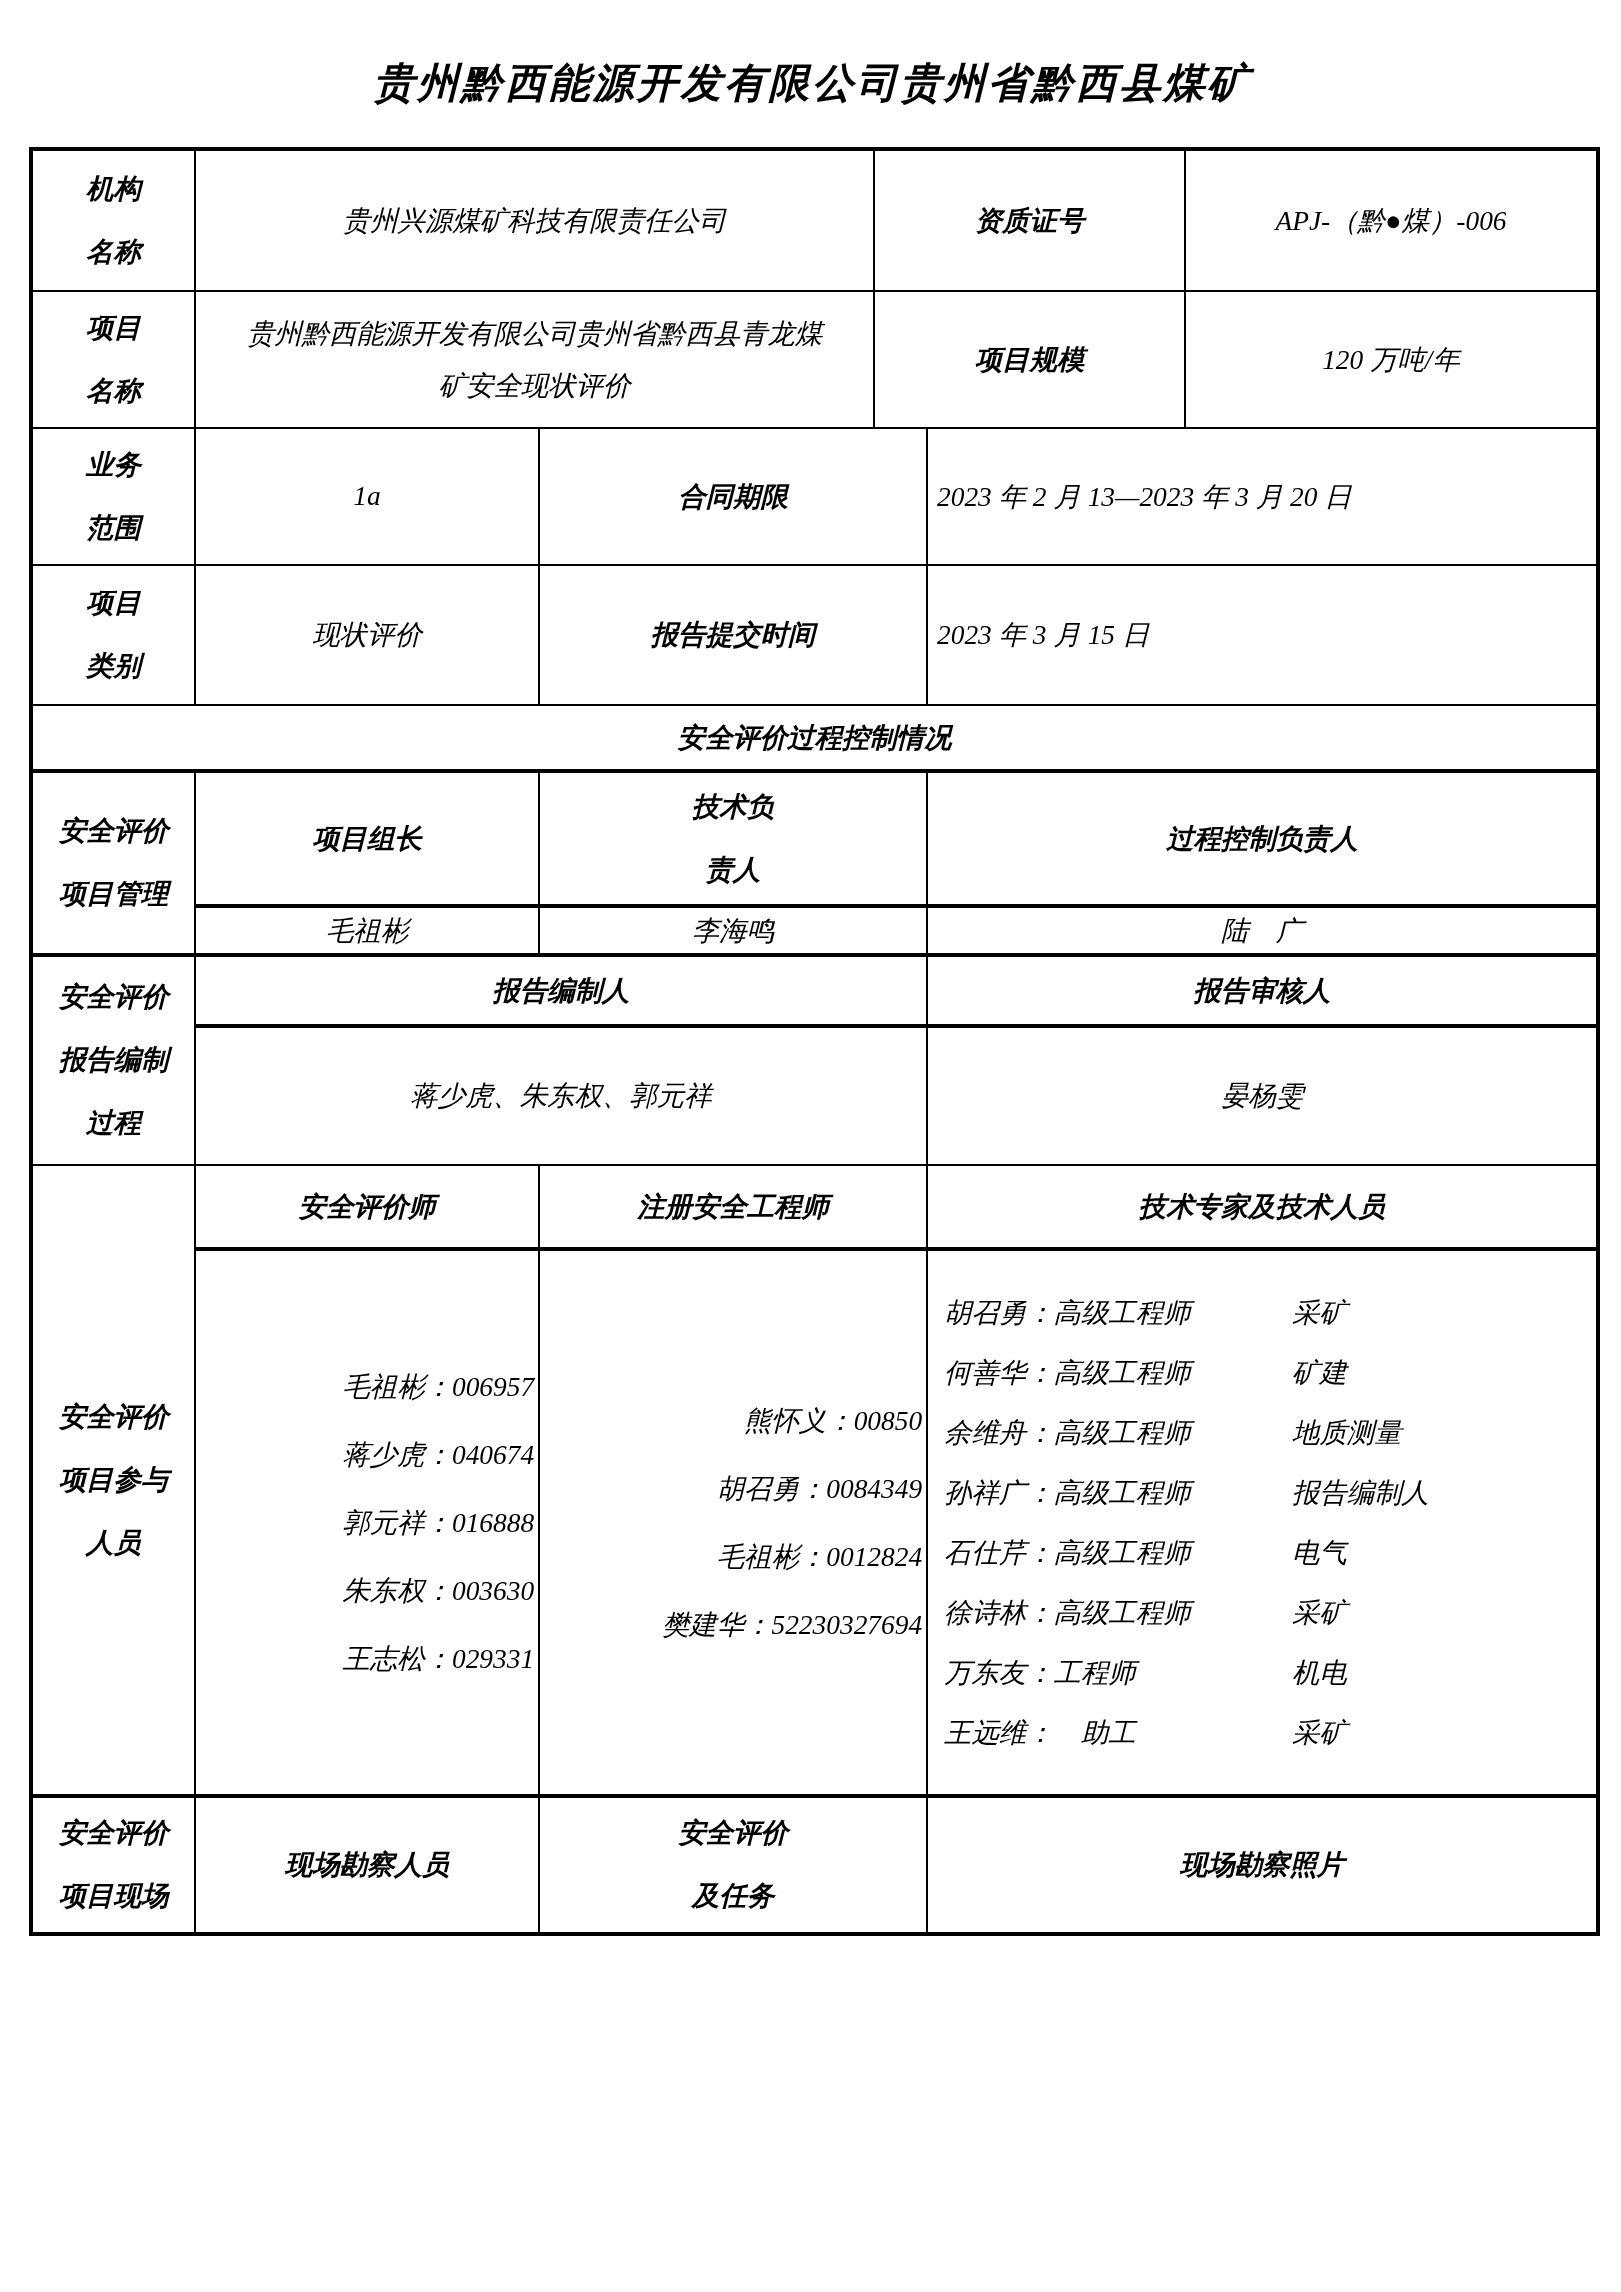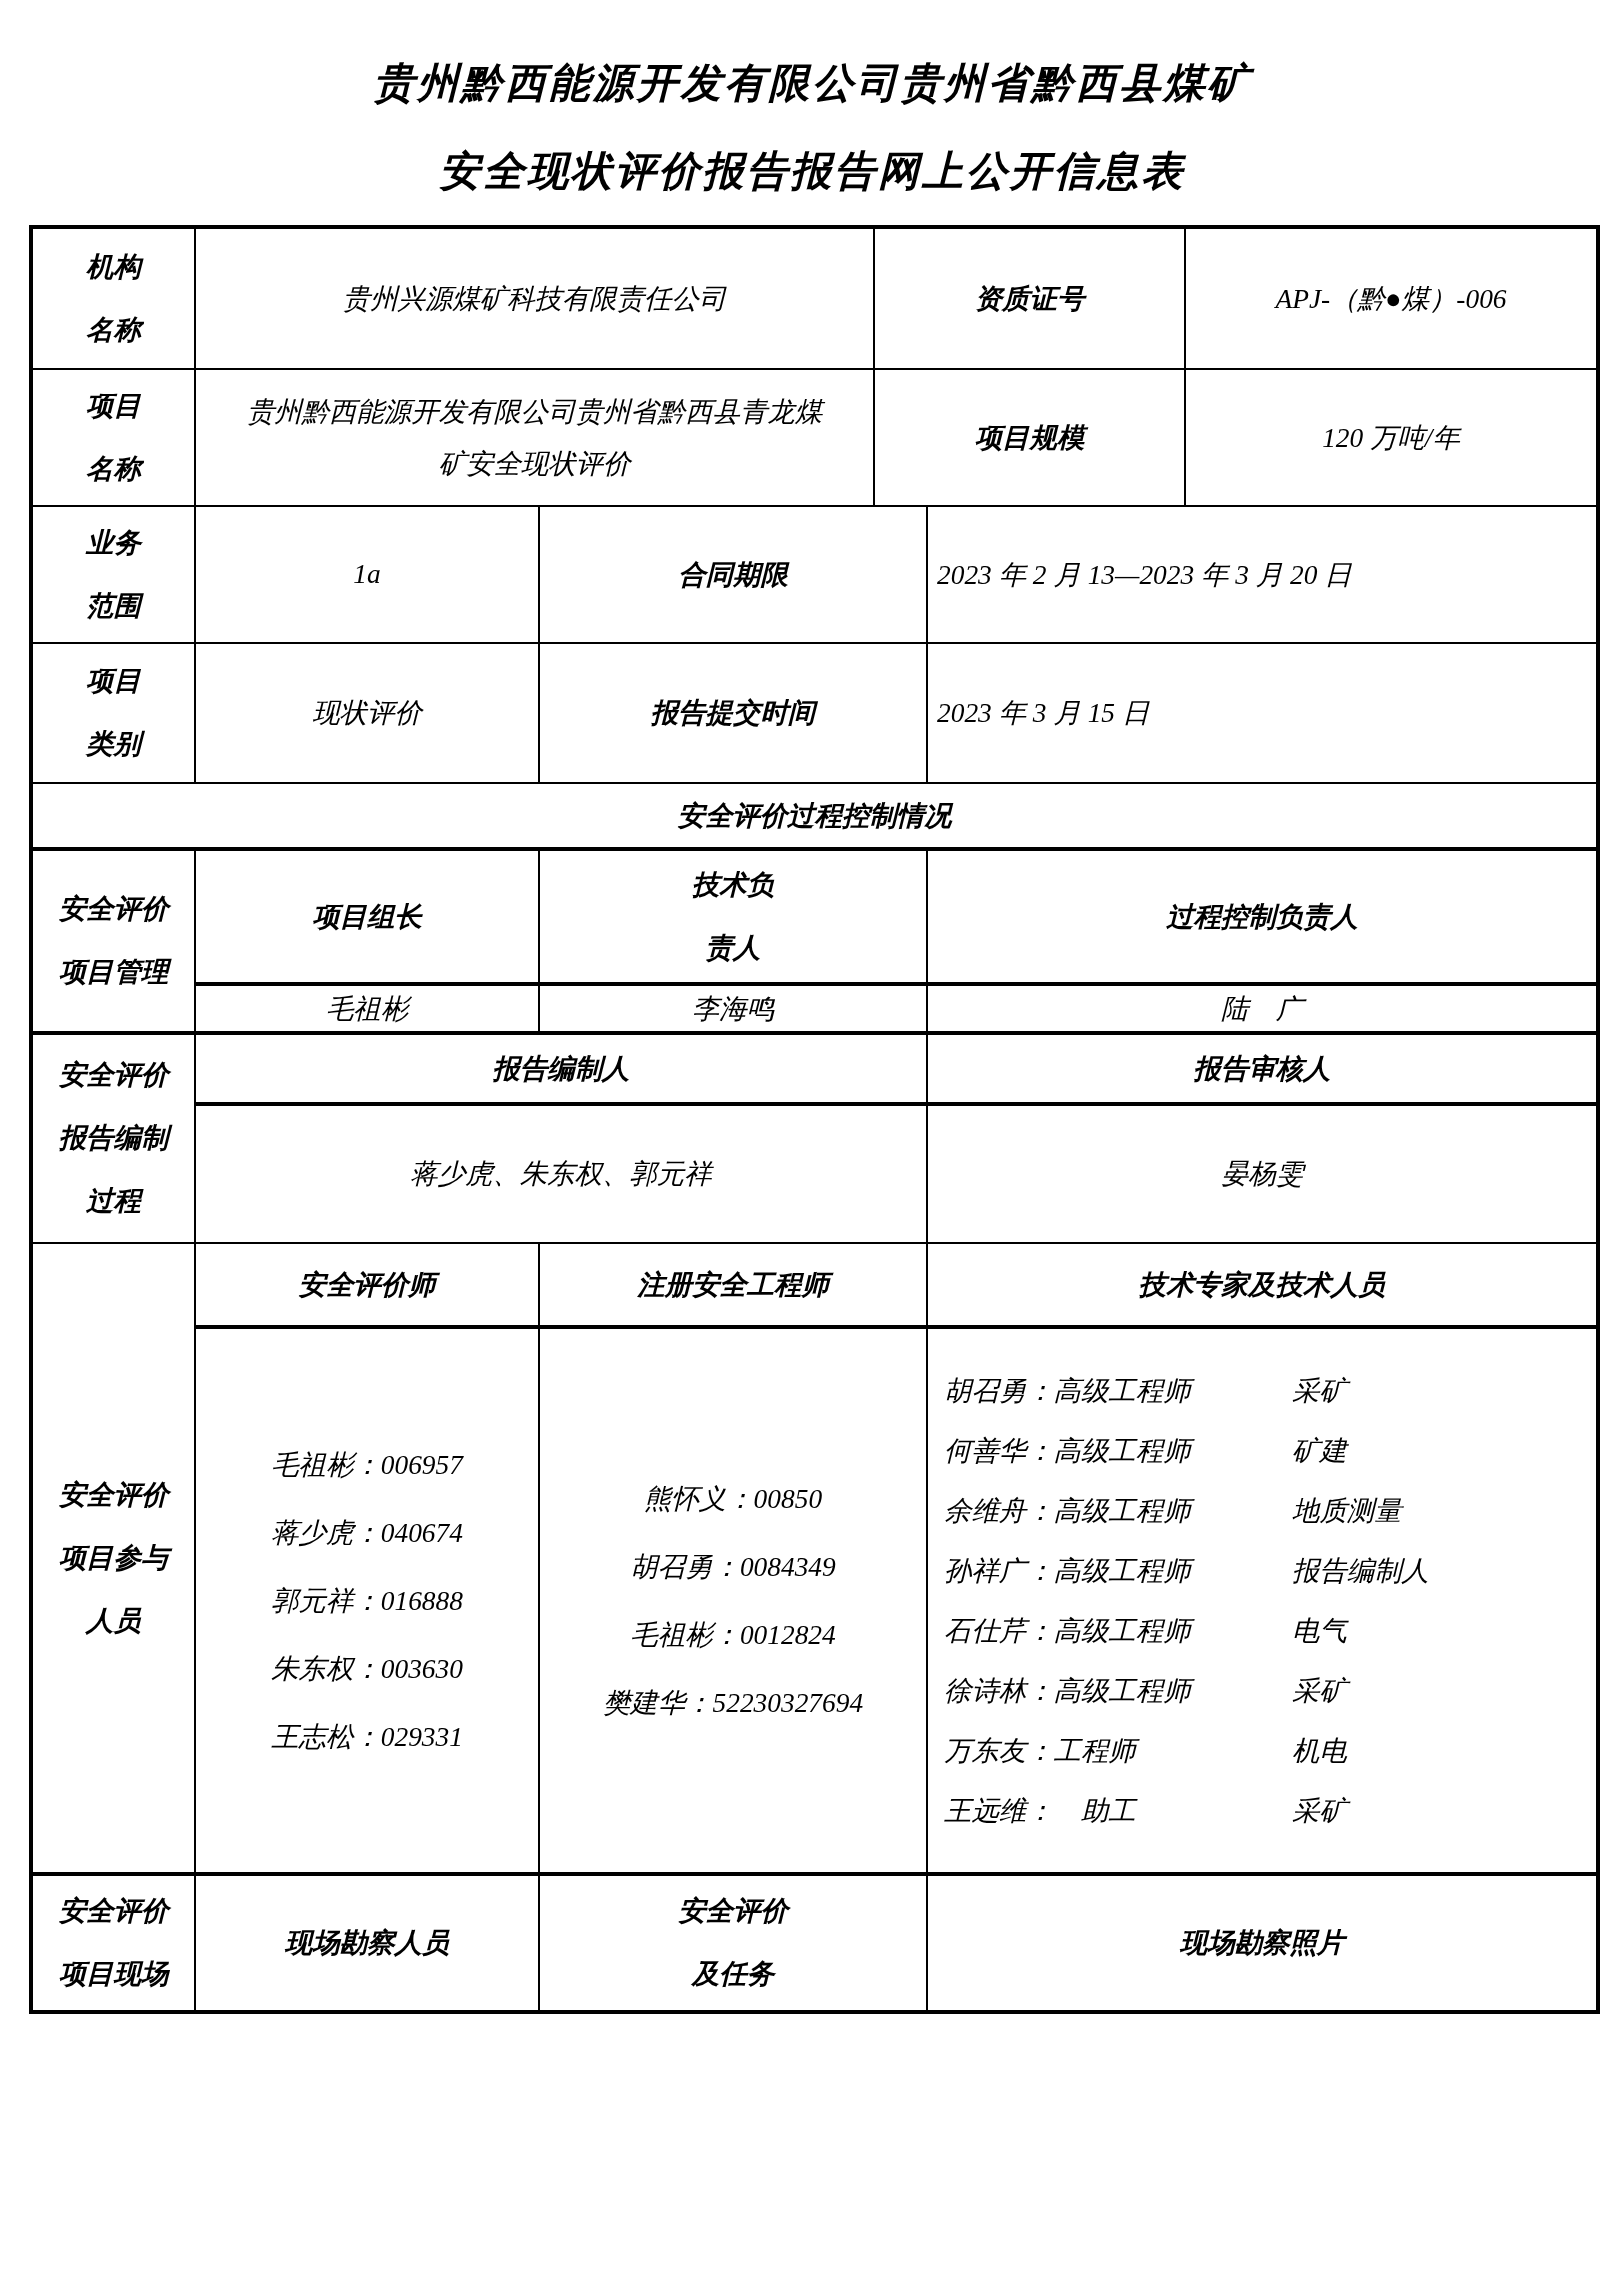--- a/index.html
+++ b/index.html
@@ -47,21 +47,21 @@
     word-break: break-all;
   }
   td.thick-bottom { border-bottom-width: 4.9px; }
   .hdr { font-weight: bold; }
   .lbl { font-weight: bold; }
   .stack { line-height: 2.3; }
   .val-left { text-align: left; padding-left: 9px; }
   .val-center-2line { line-height: 1.9; padding: 0 43px; }
 
   td.list-cell {
-    text-align: center;
+    text-align: right;
     padding-left: 4px;
   }
   .list-cell .list-line { line-height: 68px; white-space: nowrap; }
 
   td.exp-cell {
     text-align: left;
     padding-left: 16px;
   }
   .exp-row {
     display: flex;
@@ -70,21 +70,20 @@
   }
   .exp-nt { width: 348px; white-space: nowrap; }
   .exp-f { flex: 1; text-align: left; white-space: nowrap; }
 </style>
 </head>
 <body>
 
 <div class="page">
 
   <div class="title-line first">贵州黔西能源开发有限公司贵州省黔西县煤矿</div>
-  <div class="title-line second">安全现状评价报告报告网上公开信息表</div>
 
   <table class="info-table">
     <colgroup>
       <col style="width:164px">
       <col style="width:344px">
       <col style="width:335px">
       <col style="width:53px">
       <col style="width:258px">
       <col style="width:413px">
     </colgroup>

